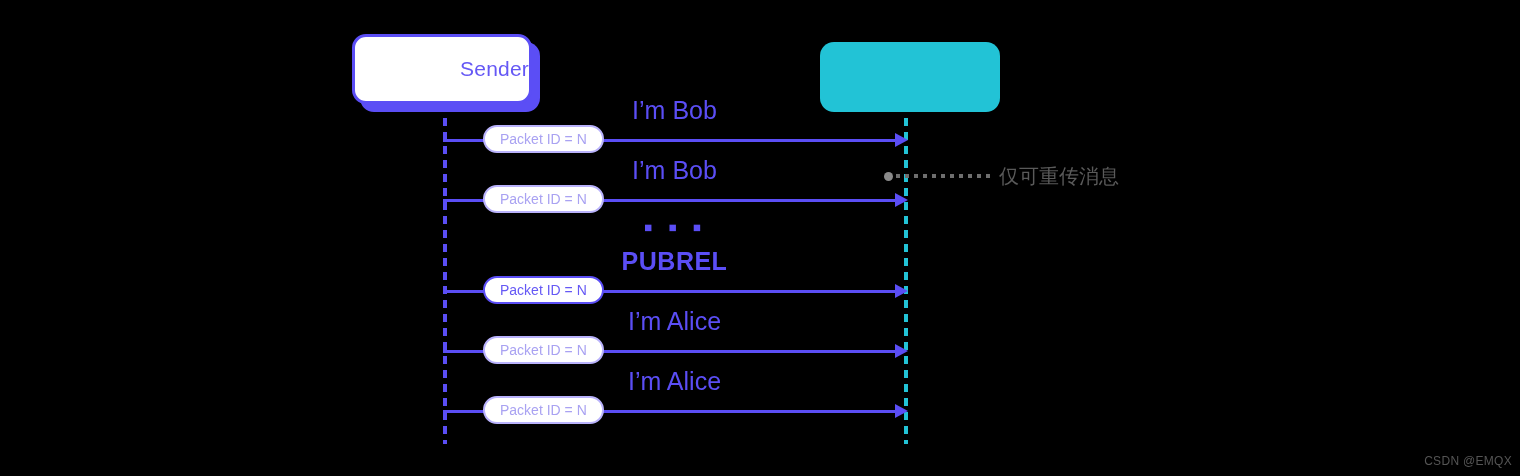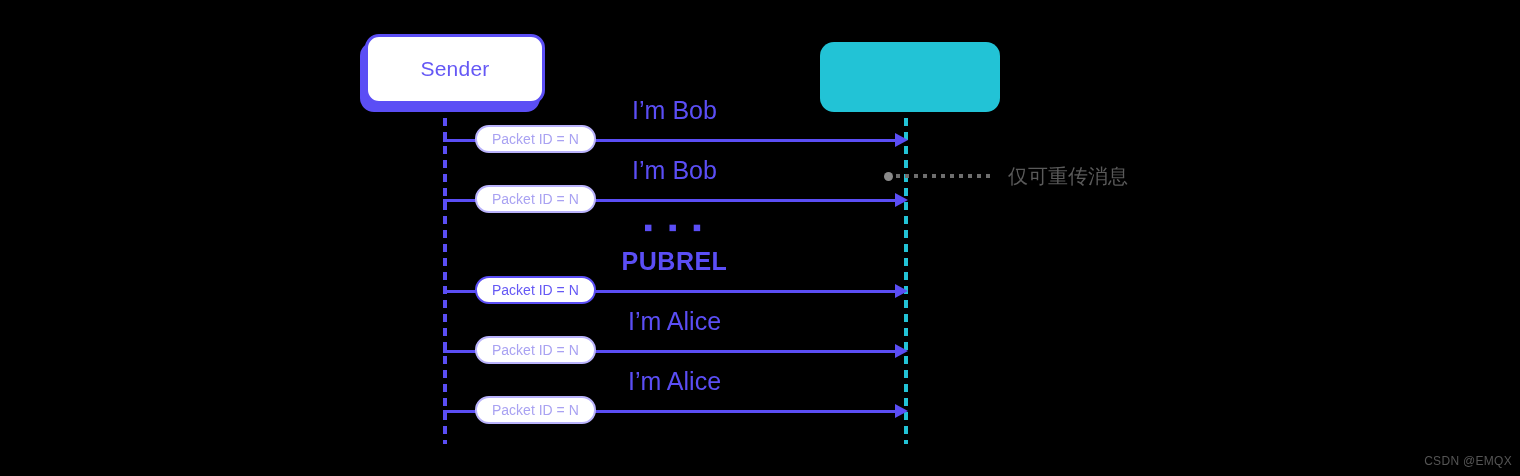--- a/index.html
+++ b/index.html
@@ -18,23 +18,22 @@
 
   
   .actor {
     position: absolute;
     width: 180px;
     height: 70px;
     border-radius: 14px;
     background: #ffffff;
     display: flex;
     align-items: center;
-    justify-content: center;
+    justify-content: flex-end;
     box-sizing: border-box;
-    margin-left: 13px;
   }
   .actor-shadow {
     position: absolute;
     width: 180px;
     height: 70px;
     border-radius: 14px;
     box-sizing: border-box;
   }
   .actor-label {
     font-size: 21px;
@@ -88,21 +87,21 @@
     right: -2px;
     top: -7px;
     width: 0;
     height: 0;
     border-top: 7px solid transparent;
     border-bottom: 7px solid transparent;
     border-left: 13px solid #5b4ef5;
   }
   .msg-pill {
     position: absolute;
-    left: 32px;
+    left: 40px;
     top: -15px;
     height: 28px;
     padding: 0 15px;
     border-radius: 16px;
     background: #ffffff;
     border: 2px solid #b9b2fb;
     color: #a9a2f2;
     font-size: 14px;
     display: flex;
     align-items: center;
@@ -160,21 +159,21 @@
   .anno-dots {
     width: 95px;
     height: 4px;
     margin-left: 3px;
     flex: 0 0 auto;
     background-image: linear-gradient(to right, #6e6e6e 45%, rgba(0,0,0,0) 0%);
     background-size: 9px 4px;
     background-repeat: repeat-x;
   }
   .anno-text {
-    margin-left: 17px;
+    margin-left: 8px;
     color: #5a5a5a;
     font-size: 20px;
     white-space: nowrap;
   }
 
   
   #watermark {
     position: absolute;
     right: 8px;
     bottom: 8px;

